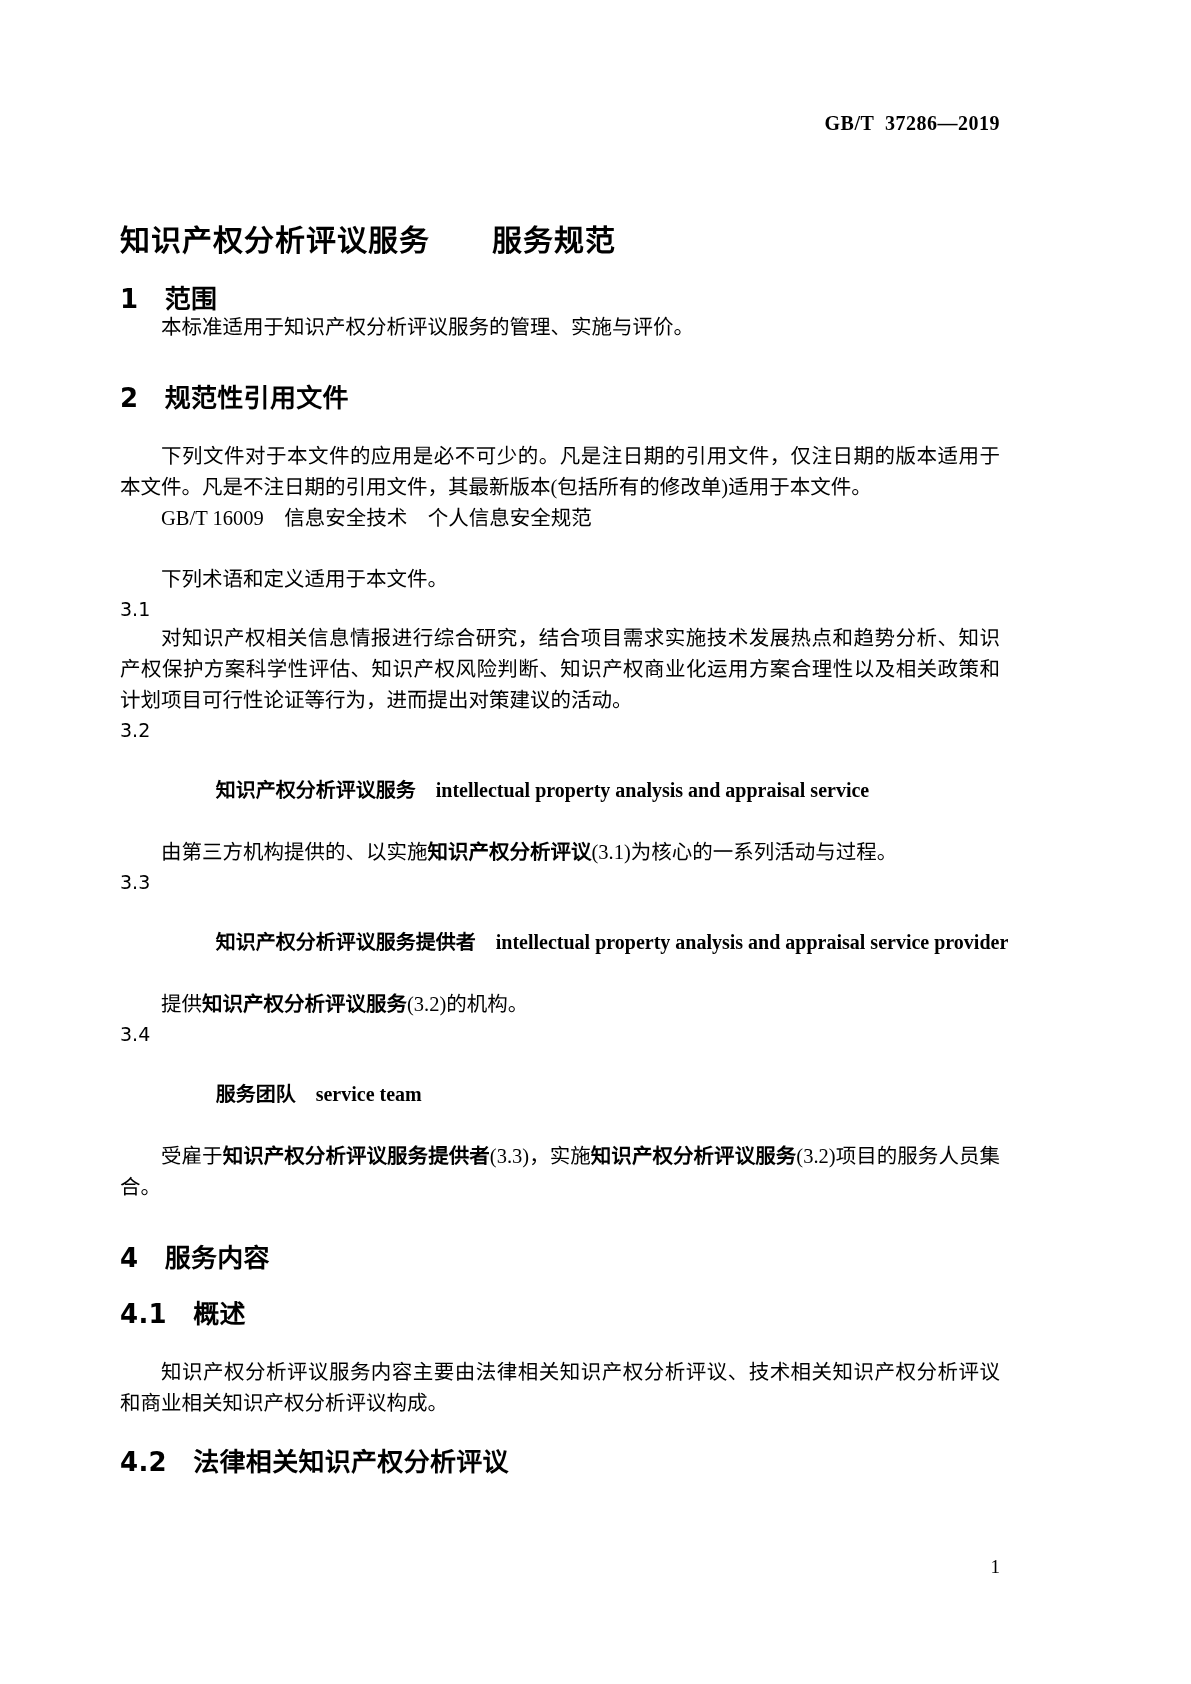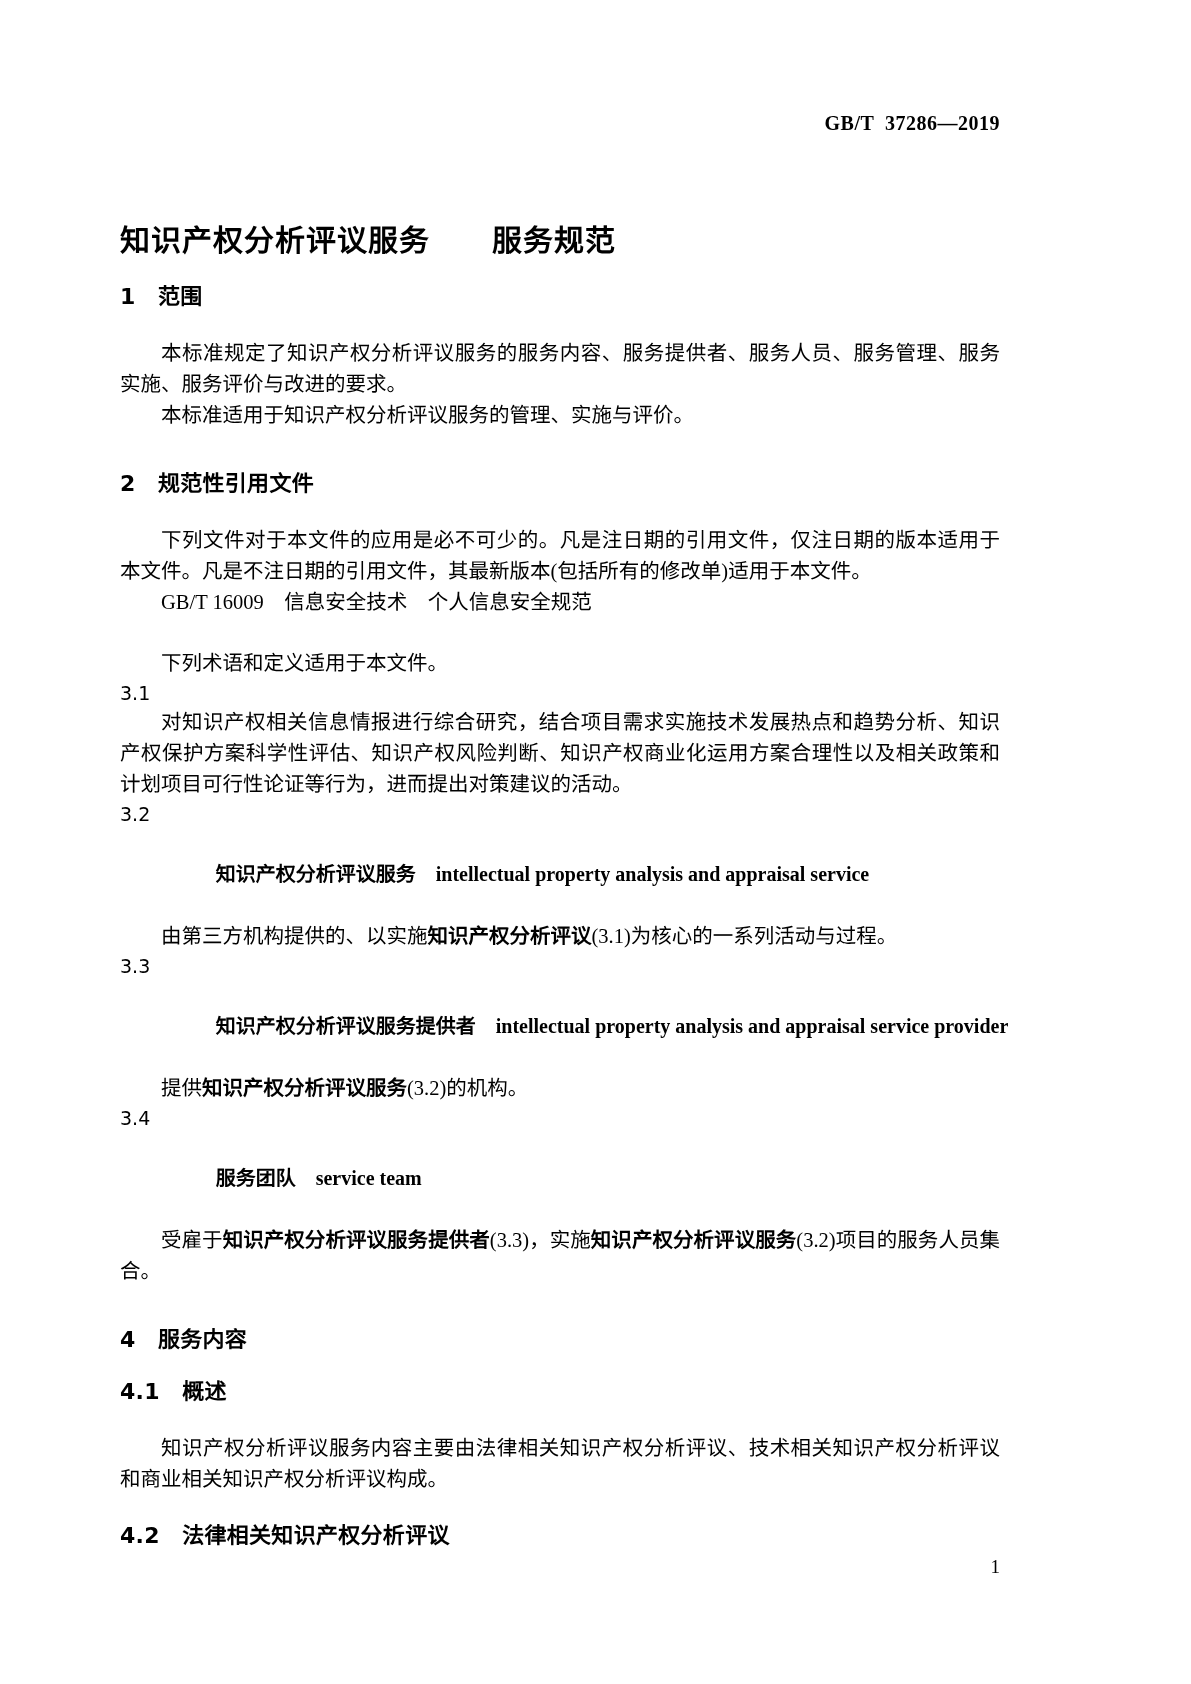--- a/index.html
+++ b/index.html
@@ -60,21 +60,21 @@
   
   .body-flow {
     position: absolute;
     top: 286px;
     left: 0;
     width: 880px;
   }
 
   .clause-head {
     font-family: "DejaVu Sans", "Liberation Sans", sans-serif;
-    font-size: 22px;
+    font-size: 26px;
     font-weight: bold;
     letter-spacing: 0.3px;
     margin: 0;
     padding: 0;
     white-space: pre;
     line-height: 1.0;
   }
   .h-gap-before { margin-top: 30px; }
   .h-gap-before-lg { margin-top: 42px; }
 
@@ -144,21 +144,20 @@
   <div class="content">
 
     <div class="runhead">GB/T  37286—2019</div>
 
     <h1 class="doc-title">知识产权分析评议服务　　服务规范</h1>
 
     <div class="body-flow">
 
       <h2 class="clause-head">1　范围</h2>
 
-      <p class="para indent gap-md">本标准规定了知识产权分析评议服务的服务内容、服务提供者、服务人员、服务管理、服务实施、服务评价与改进的要求。</p>
 
       <p class="para indent">本标准适用于知识产权分析评议服务的管理、实施与评价。</p>
 
       <h2 class="clause-head h-gap-before-lg">2　规范性引用文件</h2>
 
       <p class="para indent gap-md">下列文件对于本文件的应用是必不可少的。凡是注日期的引用文件，仅注日期的版本适用于本文件。凡是不注日期的引用文件，其最新版本(包括所有的修改单)适用于本文件。</p>
 
       <p class="para indent">GB/T 16009　信息安全技术　个人信息安全规范</p>
 
 

